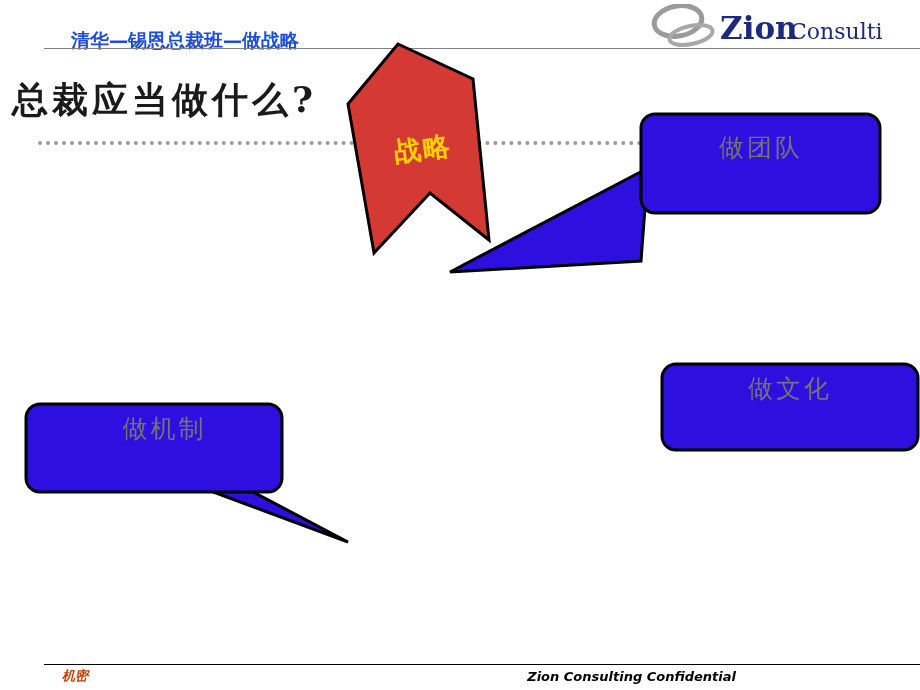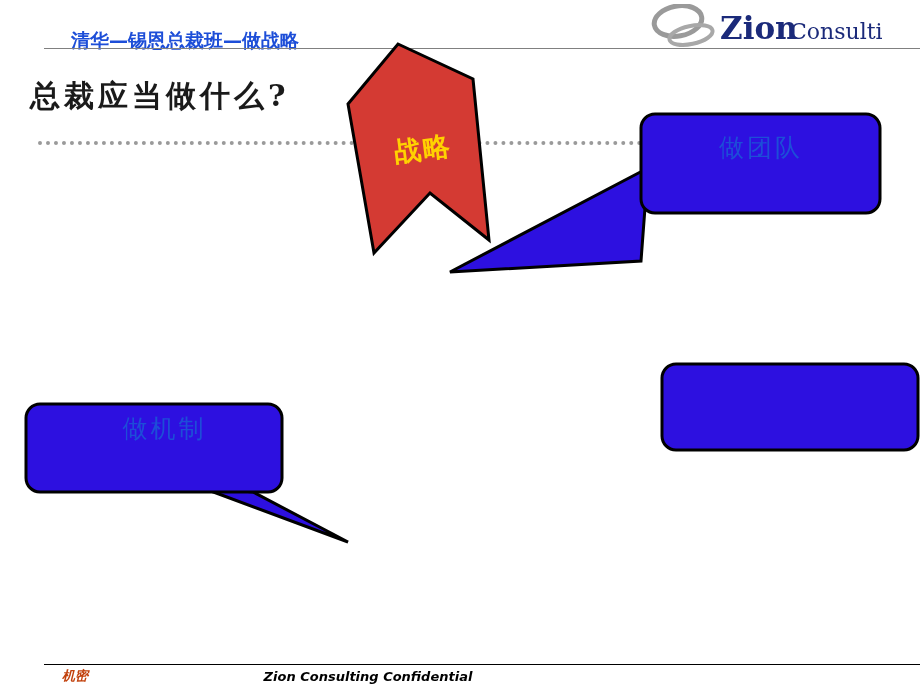--- a/index.html
+++ b/index.html
@@ -36,24 +36,24 @@
     left: 44px;
     top: 48px;
     width: 876px;
     height: 0;
     border-top: 1px solid #808080;
   }
 
   
   #page-title {
     position: absolute;
-    left: 30px;
+    left: 12px;
     top: 76px;
     font-family: "DejaVu Serif", "Liberation Serif", serif;
-    font-size: 30px;
+    font-size: 36px;
     font-weight: bold;
     color: #1a1a1a;
     letter-spacing: 4px;
     white-space: nowrap;
   }
   #title-dotted-rule {
     position: absolute;
     left: 38px;
     top: 141px;
     width: 604px;
@@ -79,21 +79,21 @@
     width: 920px;
     height: 690px;
   }
 
   
   .callout-label {
     position: absolute;
     font-family: "DejaVu Serif", "Liberation Serif", serif;
     font-size: 25px;
     font-weight: normal;
-    color: #1d4ed8;
+    color: #737373;
     letter-spacing: 3px;
     white-space: nowrap;
     text-align: center;
   }
   #label-team    { left: 641px; top: 131px; width: 240px; }
   #label-culture { left: 662px; top: 372px; width: 256px; }
   #label-system  { left: 26px;  top: 412px; width: 277px; }
 
   #label-strategy {
     position: absolute;
@@ -129,21 +129,21 @@
     font-weight: bold;
     font-style: italic;
     color: #c2410c;
     white-space: nowrap;
   }
   #footer-center {
     position: absolute;
     left: 0px;
     top: 669px;
     width: 736px;
-    text-align: center;
+    text-align: right;
     font-family: "DejaVu Sans", "Liberation Sans", sans-serif;
     font-size: 13px;
     font-weight: bold;
     font-style: italic;
     color: #000000;
     white-space: nowrap;
   }
 </style>
 </head>
 <body>
@@ -179,20 +179,21 @@
 
     <polygon points="200,487 253,492 348,542" fill="#2D10E0" stroke="#000000" stroke-width="3" stroke-linejoin="miter"></polygon>
 
     <rect x="26" y="404" width="256" height="88" rx="14" ry="14" fill="#2D10E0" stroke="#000000" stroke-width="3"></rect>
   </svg>
 
   <div id="label-strategy" class="shape-label">战略</div>
 
   <div id="label-team" class="callout-label">做团队</div>
 
+  <div id="label-culture" class="callout-label">做文化</div>
 
   <div id="label-system" class="callout-label">做机制</div>
 
   <div id="footer-rule"></div>
   <div id="footer-left">机密</div>
   <div id="footer-center">Zion Consulting Confidential</div>
 
 </div>
 
 </body></html>

